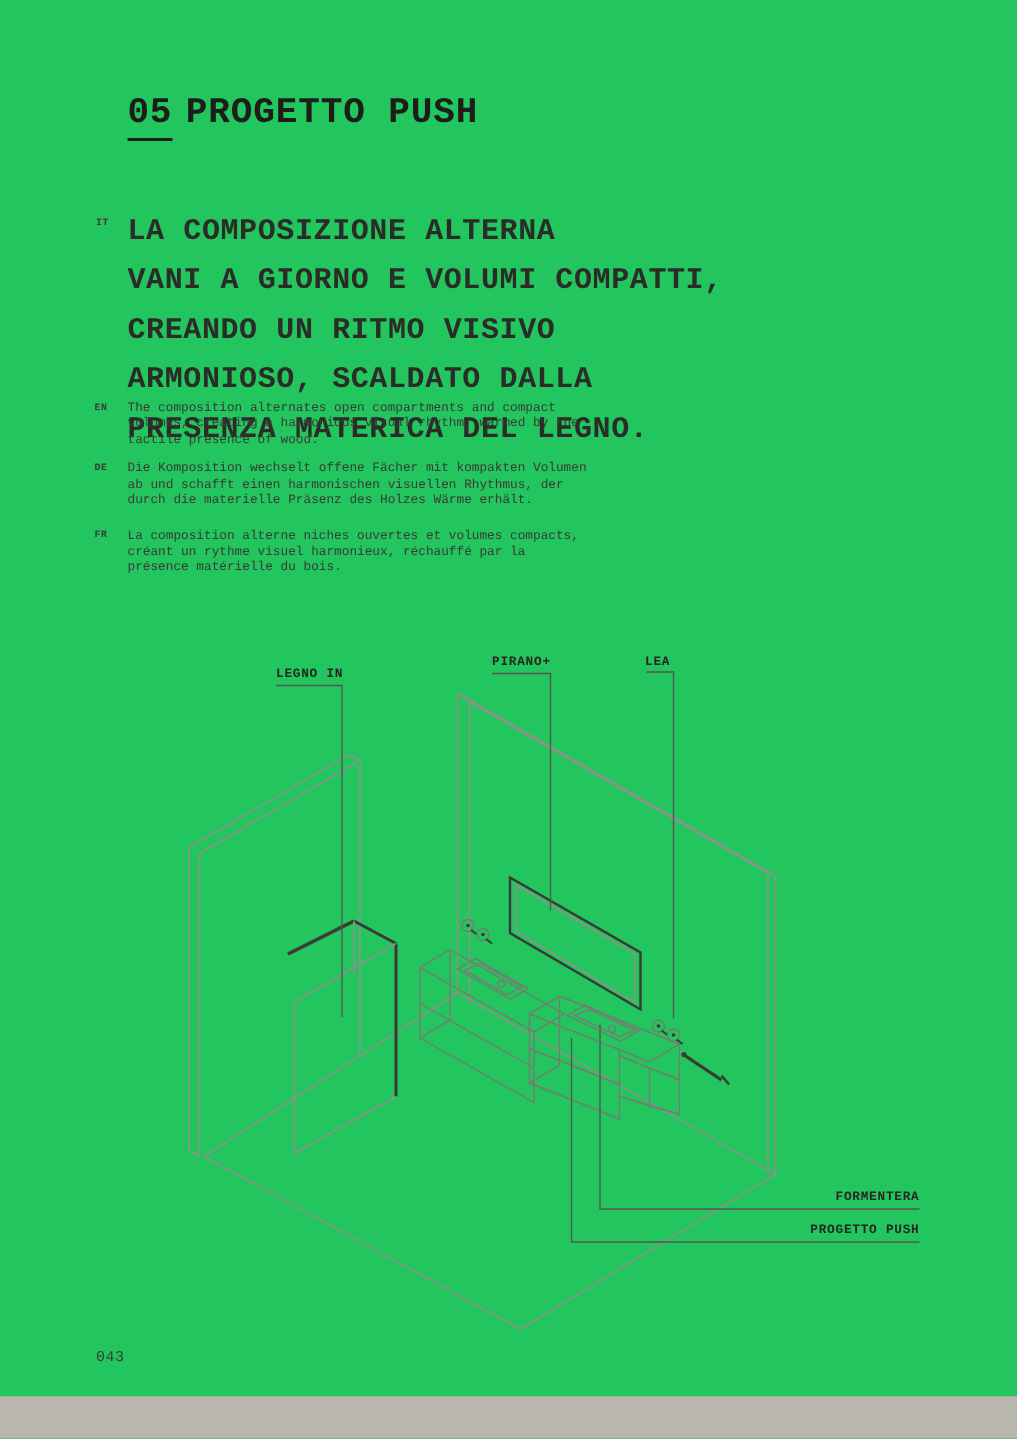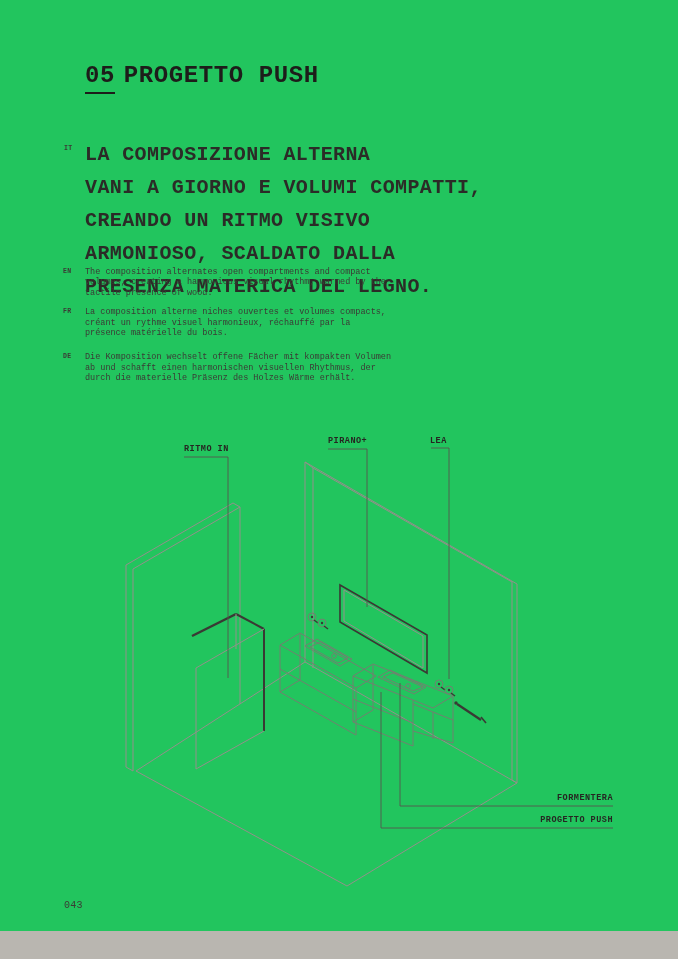--- a/index.html
+++ b/index.html
@@ -68,26 +68,26 @@
 CREANDO UN RITMO VISIVO
 ARMONIOSO, SCALDATO DALLA
 PRESENZA MATERICA DEL LEGNO.</div>
 
   <div class="trans">
     <div class="trow">
       <span class="lbl lang-tag">EN</span>
       <span class="txt">The composition alternates open compartments and compact volumes, creating a harmonious visual rhythm, warmed by the tactile presence of wood.</span>
     </div>
     <div class="trow">
+      <span class="lbl lang-tag">DE</span>
+      <span class="txt">Die Komposition wechselt offene Fächer mit kompakten Volumen ab und schafft einen harmonischen visuellen Rhythmus, der durch die materielle Präsenz des Holzes Wärme erhält.</span>
+    </div>
+    <div class="trow">
       <span class="lbl lang-tag">FR</span>
       <span class="txt">La composition alterne niches ouvertes et volumes compacts, créant un rythme visuel harmonieux, réchauffé par la présence matérielle du bois.</span>
-    </div>
-    <div class="trow">
-      <span class="lbl lang-tag">DE</span>
-      <span class="txt">Die Komposition wechselt offene Fächer mit kompakten Volumen ab und schafft einen harmonischen visuellen Rhythmus, der durch die materielle Präsenz des Holzes Wärme erhält.</span>
     </div>
   </div>
 
   <svg class="diagram" viewBox="0 0 678 959">
 
     <g>
       <path class="ln" d="M305,462 L517,584"></path>
       <path class="ln" d="M305,462 L305,662"></path>
       <path class="ln" d="M305,462 L313,468"></path>
       <path class="ln" d="M313,468 L313,668"></path>
@@ -179,21 +179,21 @@
 
     <g>
       <path class="ldr" d="M184,457 L228,457 L228,678"></path>
       <path class="ldr" d="M328,449 L367,449 L367,607"></path>
       <path class="ldr" d="M431,448 L449,448 L449,679"></path>
       <path class="ldr" d="M400,683 L400,806 L613,806"></path>
       <path class="ldr" d="M381,692 L381,828 L613,828"></path>
     </g>
   </svg>
 
-  <div class="dlabel" style="left:184px; top:444px;">RITMO IN</div>
+  <div class="dlabel" style="left:184px; top:444px;">LEGNO IN</div>
   <div class="dlabel" style="left:328px; top:436px;">PIRANO+</div>
   <div class="dlabel" style="left:430px; top:436px;">LEA</div>
   <div class="dlabel lab-right" style="right:65px; top:793px;">FORMENTERA</div>
   <div class="dlabel lab-right" style="right:65px; top:815px;">PROGETTO PUSH</div>
 
   <div class="pageno">043</div>
 
 </div>
 
 </body></html>

